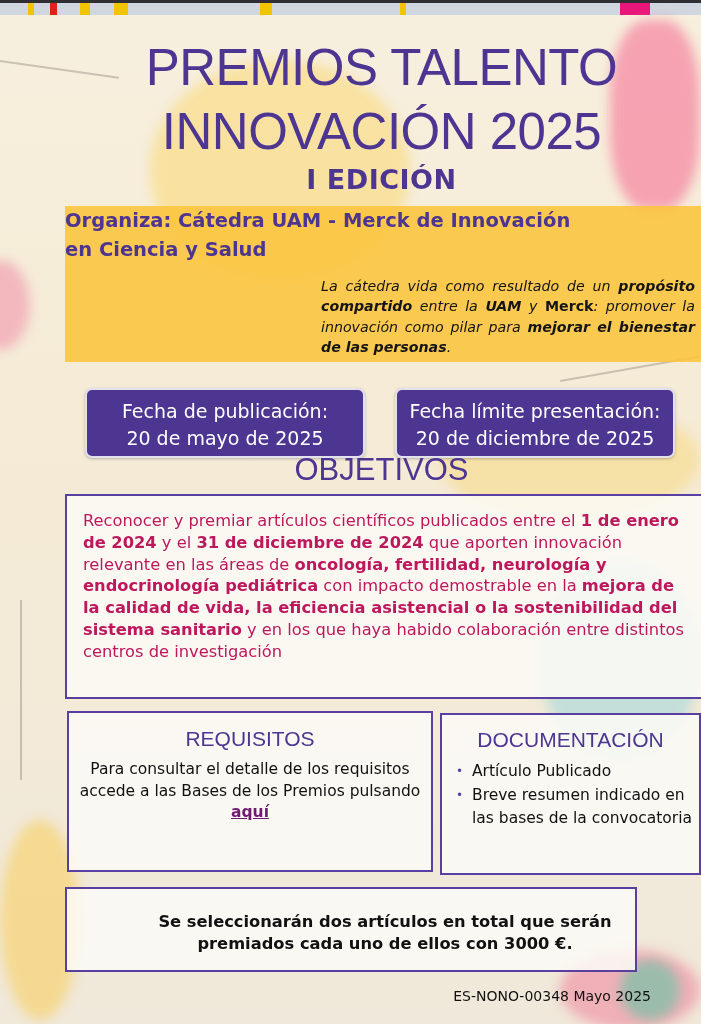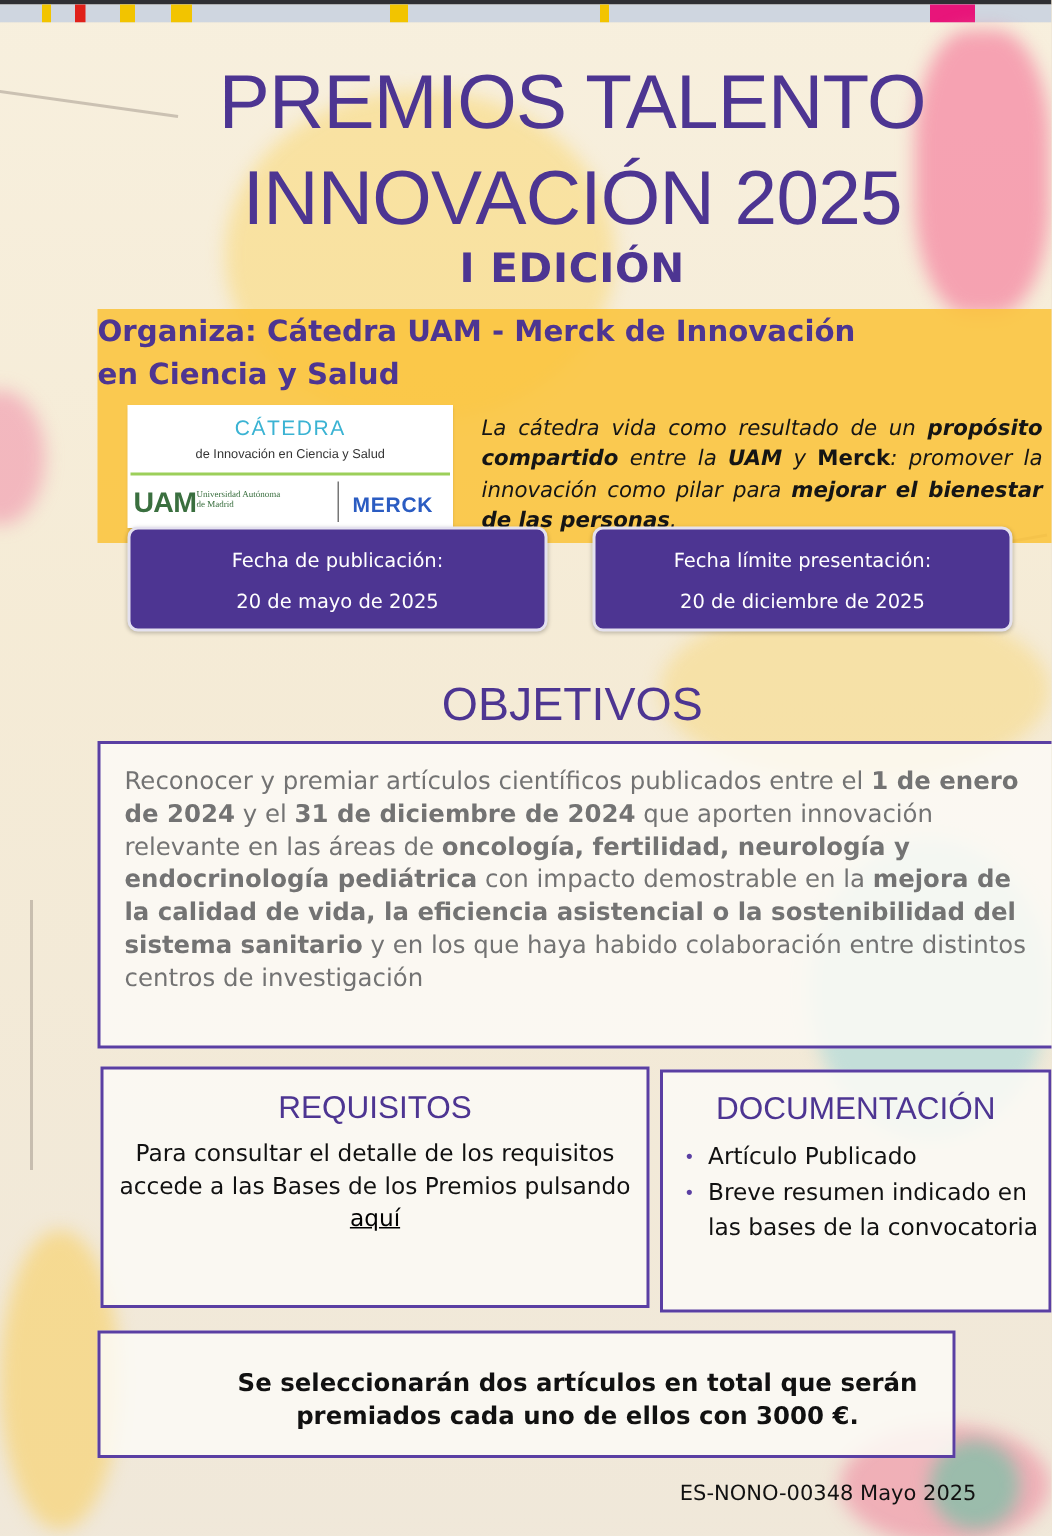--- a/index.html
+++ b/index.html
@@ -57,50 +57,50 @@
     font-weight: bold; font-size: 14px; color: #2b5cc2; letter-spacing: 0.5px; }
 
   .intro {
     position: absolute; left: 290px; top: 276px; width: 374px;
     font-style: italic; font-size: 14.2px; line-height: 20.3px; color: #151515;
     text-align: justify; text-align-last: left;
   }
   .intro b { font-weight: bold; }
 
   .date-box {
-    position: absolute; top: 351px; height: 70px;
+    position: absolute; top: 388px; height: 70px;
     background: #4d3592; border-radius: 7px; border: 2px solid rgba(255,255,255,0.85);
     box-shadow: 0 1px 3px rgba(0,0,0,0.25);
-    color: #ffffff; text-align: center; font-size: 13px; line-height: 27px;
+    color: #ffffff; text-align: center; font-size: 19px; line-height: 27px;
     box-sizing: border-box; padding-top: 8px;
   }
   .date-1 { left: 54px; width: 280px; }
   .date-2 { left: 364px; width: 280px; }
 
   .section-head {
     position: absolute; font-family: "Liberation Sans", sans-serif; color: #4d3592; text-align: center;
   }
   .obj-head { top: 452px; left: 0; width: 701px; font-size: 31px; }
 
   .box {
     position: absolute; border: 2px solid #5a3fa3; background: rgba(252,250,246,0.86);
     box-sizing: border-box;
   }
   .obj-box { left: 34px; top: 494px; width: 640px; height: 205px; }
   .obj-text {
     position: absolute; left: 16px; top: 14px; width: 610px;
-    font-size: 16.3px; line-height: 21.8px; color: #737373;
+    font-size: 16.3px; line-height: 21.8px; color: #be185d;
   }
   .obj-text b { font-weight: bold; }
 
   .req-box { left: 36px; top: 711px; width: 366px; height: 161px; }
   .req-head { top: 14px; left: 0; width: 362px; font-size: 21px; }
   .req-text { position: absolute; top: 46px; left: 0; width: 362px; text-align: center;
     font-size: 15.5px; line-height: 21.5px; color: #111; }
-  .req-link { color: #000000; text-decoration: underline; cursor: pointer; }
+  .req-link { color: #701a75; text-decoration: underline; cursor: pointer; font-weight: bold; }
 
   .doc-box { left: 409px; top: 713px; width: 261px; height: 162px; }
   .doc-head { top: 13px; left: 0; width: 257px; font-size: 21px; text-align: center; }
   .doc-list { position: absolute; top: 45px; left: 14px; width: 240px; margin: 0; padding: 0; list-style: none;
     font-size: 15.5px; line-height: 23.5px; color: #111; }
   .doc-list li { position: relative; padding-left: 16px; }
   .doc-list li .dot { position: absolute; left: 0; top: 0; color: #5a3fa3; font-size: 12px; }
 
   .prize-box { left: 34px; top: 887px; width: 572px; height: 85px; }
   .prize-text { position: absolute; top: 22px; left: 0; width: 636px; text-align: center;
@@ -140,32 +140,20 @@
   <div class="title t2">INNOVACIÓN 2025</div>
   <div class="edition">I EDICIÓN</div>
 
   <div class="org-panel">
     <div class="org-title">
       <div style="margin-top:1px;">Organiza: Cátedra UAM - Merck de Innovación</div>
       <div style="margin-top:1px;">en Ciencia y Salud</div>
     </div>
   </div>
 
-  <div class="logo">
-    <div class="cat">CÁTEDRA</div>
-    <div class="sub">de Innovación en Ciencia y Salud</div>
-    <div class="green"></div>
-    <div class="uam">UAM</div>
-    <div class="uamtxt">
-      <div>Universidad Autónoma</div>
-      <div>de Madrid</div>
-    </div>
-    <div class="vsep"></div>
-    <div class="merck">MERCK</div>
-  </div>
 
   <div class="intro"><span>La cátedra vida como resultado de un </span><b>propósito compartido</b><span> entre la </span><b>UAM</b><span> y </span><b style="font-style:normal;">Merck</b><span>: promover la innovación como pilar para </span><b>mejorar el bienestar de las personas</b><span>.</span></div>
 
   <div class="date-box date-1">
     <div>Fecha de publicación:</div>
     <div>20 de mayo de 2025</div>
   </div>
   <div class="date-box date-2">
     <div>Fecha límite presentación:</div>
     <div>20 de diciembre de 2025</div>

